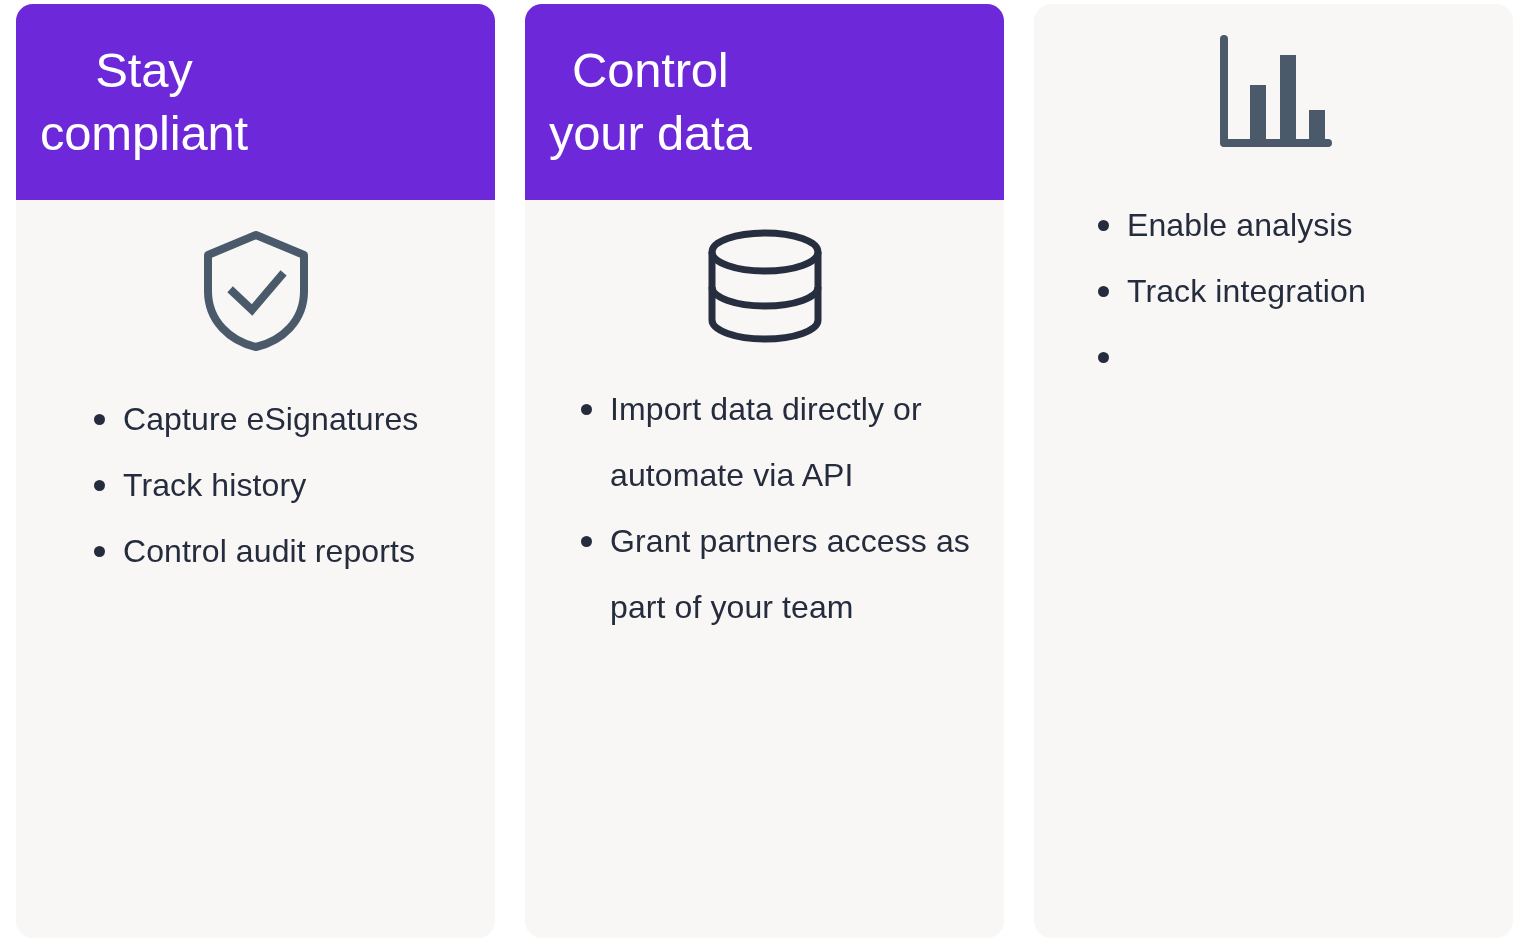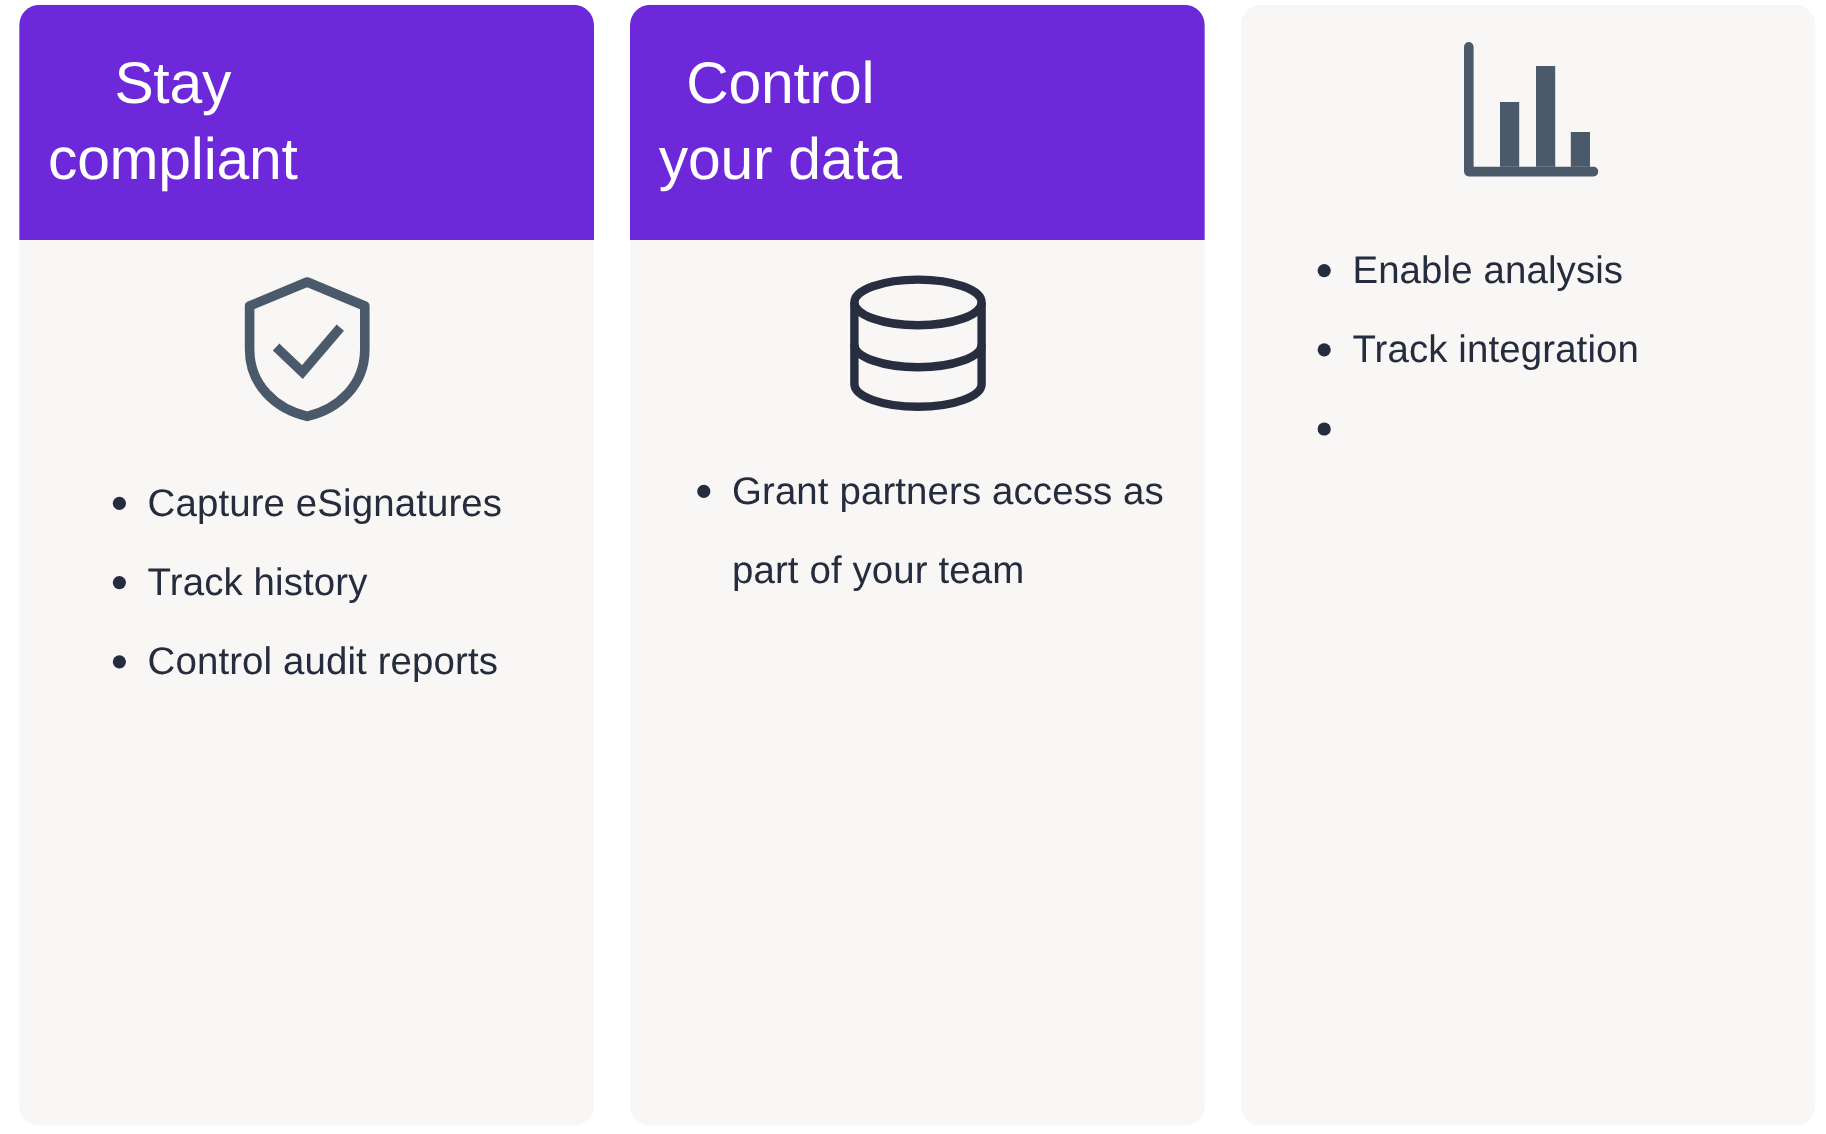--- a/index.html
+++ b/index.html
@@ -151,20 +151,24 @@
       <div class="icon-wrap">
         <span>
           <svg width="124" height="118" viewBox="0 0 124 118" fill="none" aria-hidden="true">
             <ellipse cx="62" cy="25" rx="53" ry="19" stroke="#262e3f" stroke-width="7" fill="none"></ellipse>
             <path d="M9 25 V93 C9 103.5 32.7 112 62 112 C91.3 112 115 103.5 115 93 V25" stroke="#262e3f" stroke-width="7" fill="none"></path>
             <path d="M9 60 C9 70.5 32.7 79 62 79 C91.3 79 115 70.5 115 60" stroke="#262e3f" stroke-width="7" fill="none"></path>
           </svg>
         </span>
       </div>
       <ul class="bullets">
+        <li class="bullet">
+          <span class="dot"></span>
+          <span>Import data directly or automate via API</span>
+        </li>
         <li class="bullet">
           <span class="dot"></span>
           <span>Grant partners access as part of your team</span>
         </li>
       </ul>
     </div>
   </div>
 
   <div class="card c3">
     <div class="card-body">

